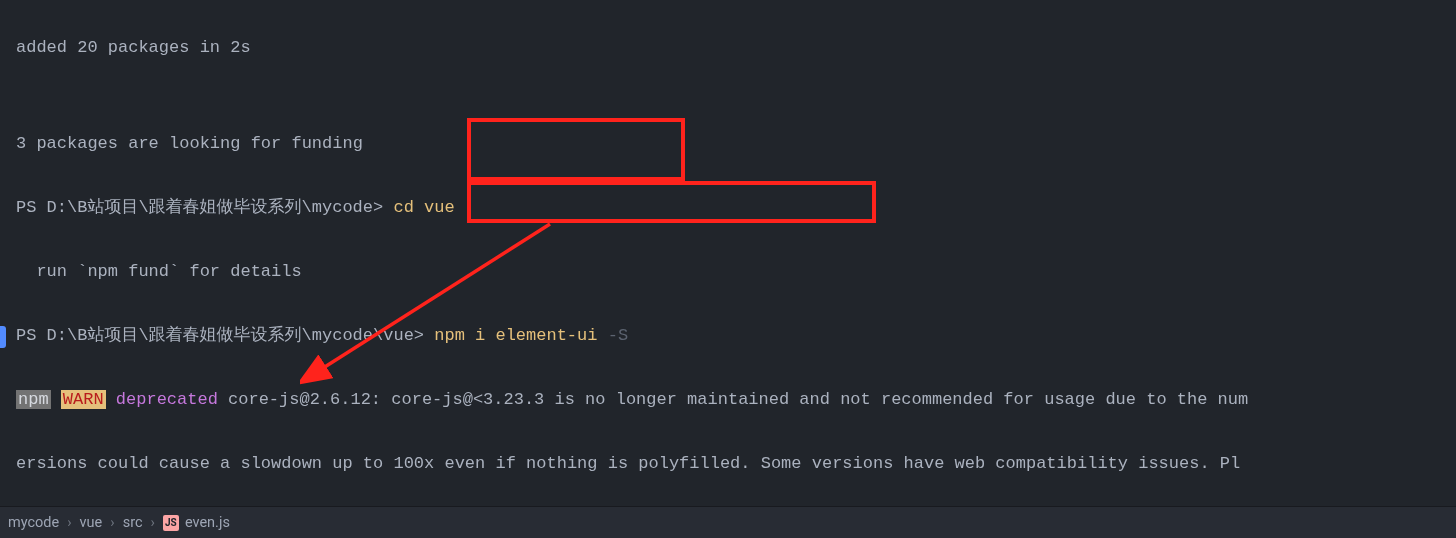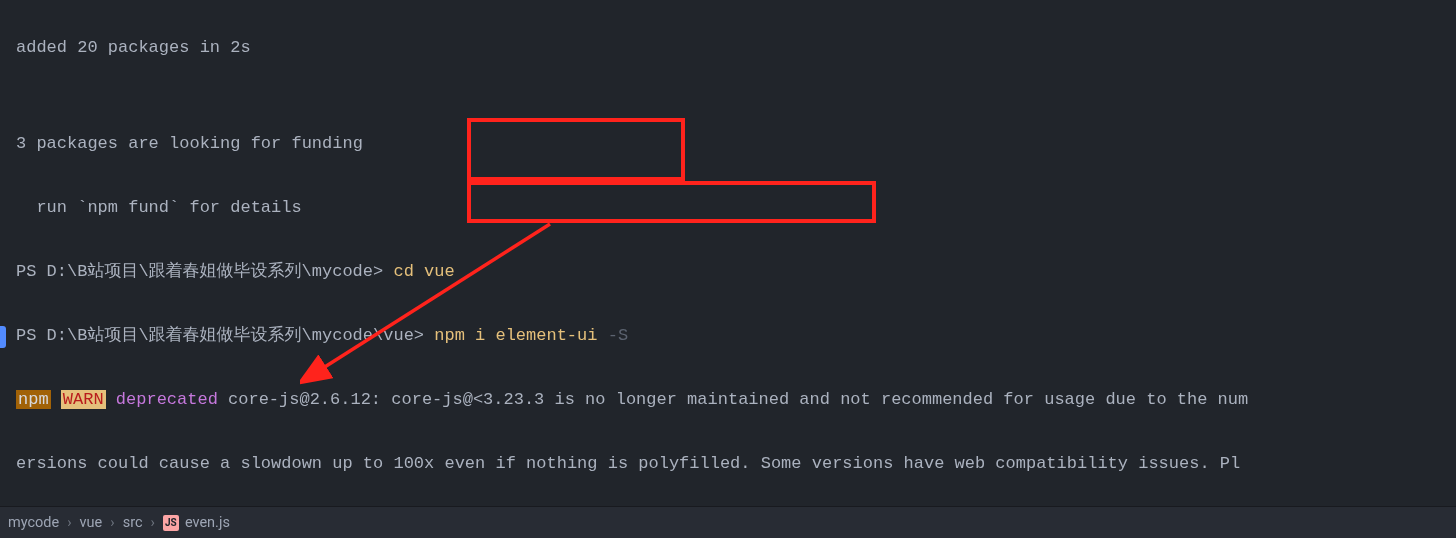--- a/index.html
+++ b/index.html
@@ -17,21 +17,21 @@
     .terminal {
       padding: 0 16px;
       white-space: pre;
       position: relative;
     }
     .line {
       white-space: pre;
     }
     .cmd-yellow { color: #e5c07b; }
     .flag-grey { color: #5c6370; }
-    .npm-bg { background: #a16207; color: #d7dae0; padding: 0 2px; }
+    .npm-bg { background: #737373; color: #d7dae0; padding: 0 2px; }
     .warn-bg { background: #e5c07b; color: #b91c1c; padding: 0 2px; }
     .deprecated { color: #c678dd; font-family: Liberation Mono, monospace; }
     .box1 {
       position: absolute;
       border: 4px solid #ff231c;
       left: 467px;
       top: 118px;
       width: 218px;
       height: 63px;
       pointer-events: none;
@@ -96,22 +96,22 @@
       border-radius: 0 3px 3px 0;
     }
   </style>
 </head>
 <body>
 
 <div class="terminal">
 <div class="line">added 20 packages in 2s</div>
 <div class="line"></div>
 <div class="line">3 packages are looking for funding</div>
+<div class="line"><span>PS D:\B站项目\跟着春姐做毕设系列\mycode&gt;</span><span class="cmd-yellow"> cd vue</span></div>
 <div class="line">  run `npm fund` for details</div>
-<div class="line"><span>PS D:\B站项目\跟着春姐做毕设系列\mycode&gt;</span><span class="cmd-yellow"> cd vue</span></div>
 <div class="line"><span>PS D:\B站项目\跟着春姐做毕设系列\mycode\vue&gt;</span><span class="cmd-yellow"> npm i element-ui </span><span class="flag-grey">-S</span></div>
 <div class="line"><span class="npm-bg">npm</span> <span class="warn-bg">WARN</span><span class="deprecated"> deprecated</span><span> core-js@2.6.12: core-js@&lt;3.23.3 is no longer maintained and not recommended for usage due to the num</span></div>
 <div class="line"><span>ersions could cause a slowdown up to 100x even if nothing is polyfilled. Some versions have web compatibility issues. Pl</span></div>
 <div class="line">&nbsp;</div>
 
 
 
 
 
 </div>

